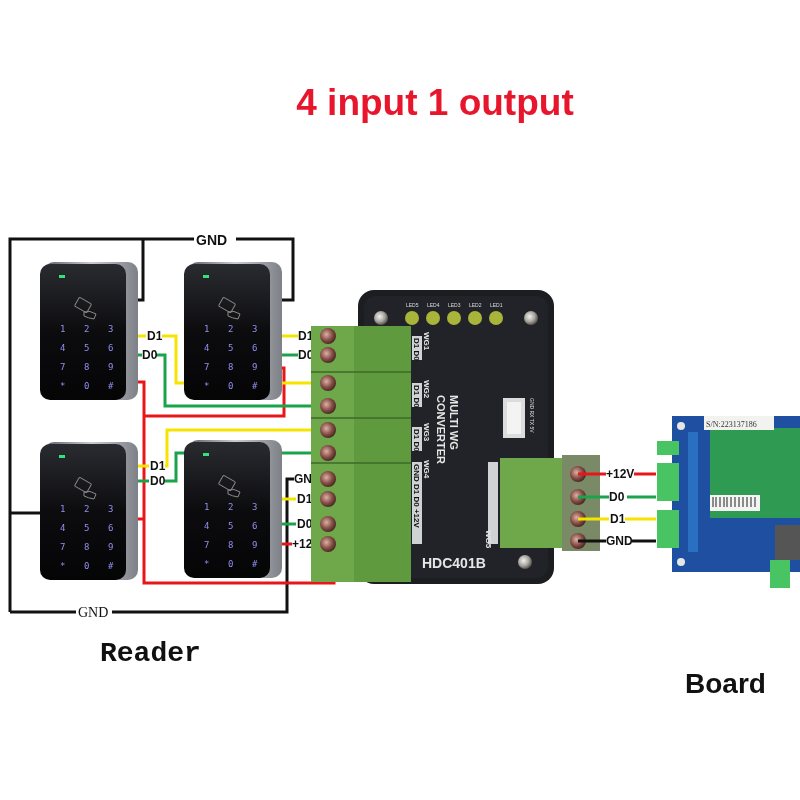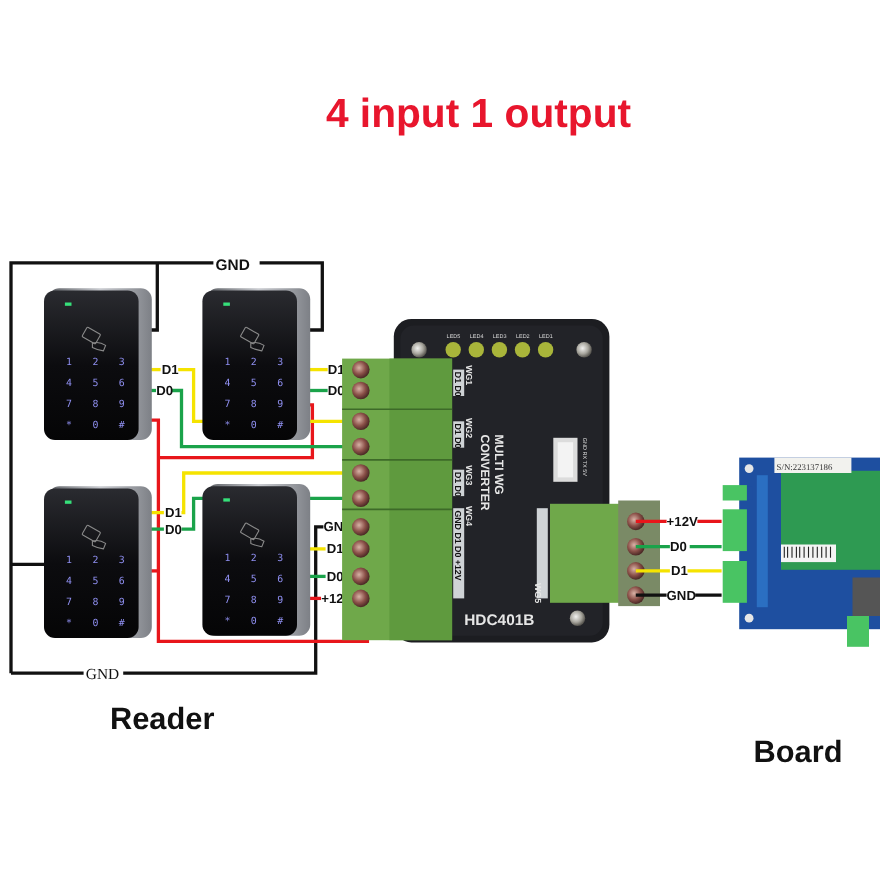--- a/index.html
+++ b/index.html
@@ -1,19 +1,19 @@
 <!DOCTYPE html>
 <html><head>
 <meta charset="utf-8">
 <style>
   html,body{margin:0;padding:0;background:#fff;}
   body{width:800px;height:800px;overflow:hidden;position:relative;font-family:"Liberation Sans",sans-serif;}
   #title{position:absolute;left:0;top:82px;width:800px;text-align:center;font-weight:bold;font-size:37px;color:#e8162d;padding-left:35px;}
   .caption{position:absolute;top:638px;font-weight:bold;font-size:28px;color:#111;}
-  #cap-reader{left:100px;}
+  #cap-reader{left:100px;font-family:Liberation Mono, monospace;}
   #cap-board{left:685px;margin-top:30px;}
   svg{position:absolute;left:0;top:0;}
   .wlabel{font-family:"Liberation Sans",sans-serif;font-weight:bold;font-size:12px;fill:#111;}
   .gndlabel{font-family:"Liberation Sans",sans-serif;font-weight:bold;font-size:14px;fill:#111;}
   .serif{font-family:"Liberation Serif",serif;font-size:14px;fill:#111;}
   .key{font-family:"DejaVu Sans Mono",monospace;font-size:9px;fill:#8f8ff0;}
   .pcb{font-family:"Liberation Sans",sans-serif;font-weight:bold;fill:#e6e6e6;}
   .tiny{font-family:"Liberation Sans",sans-serif;font-size:5px;fill:#ddd;}
 </style>
 </head>

